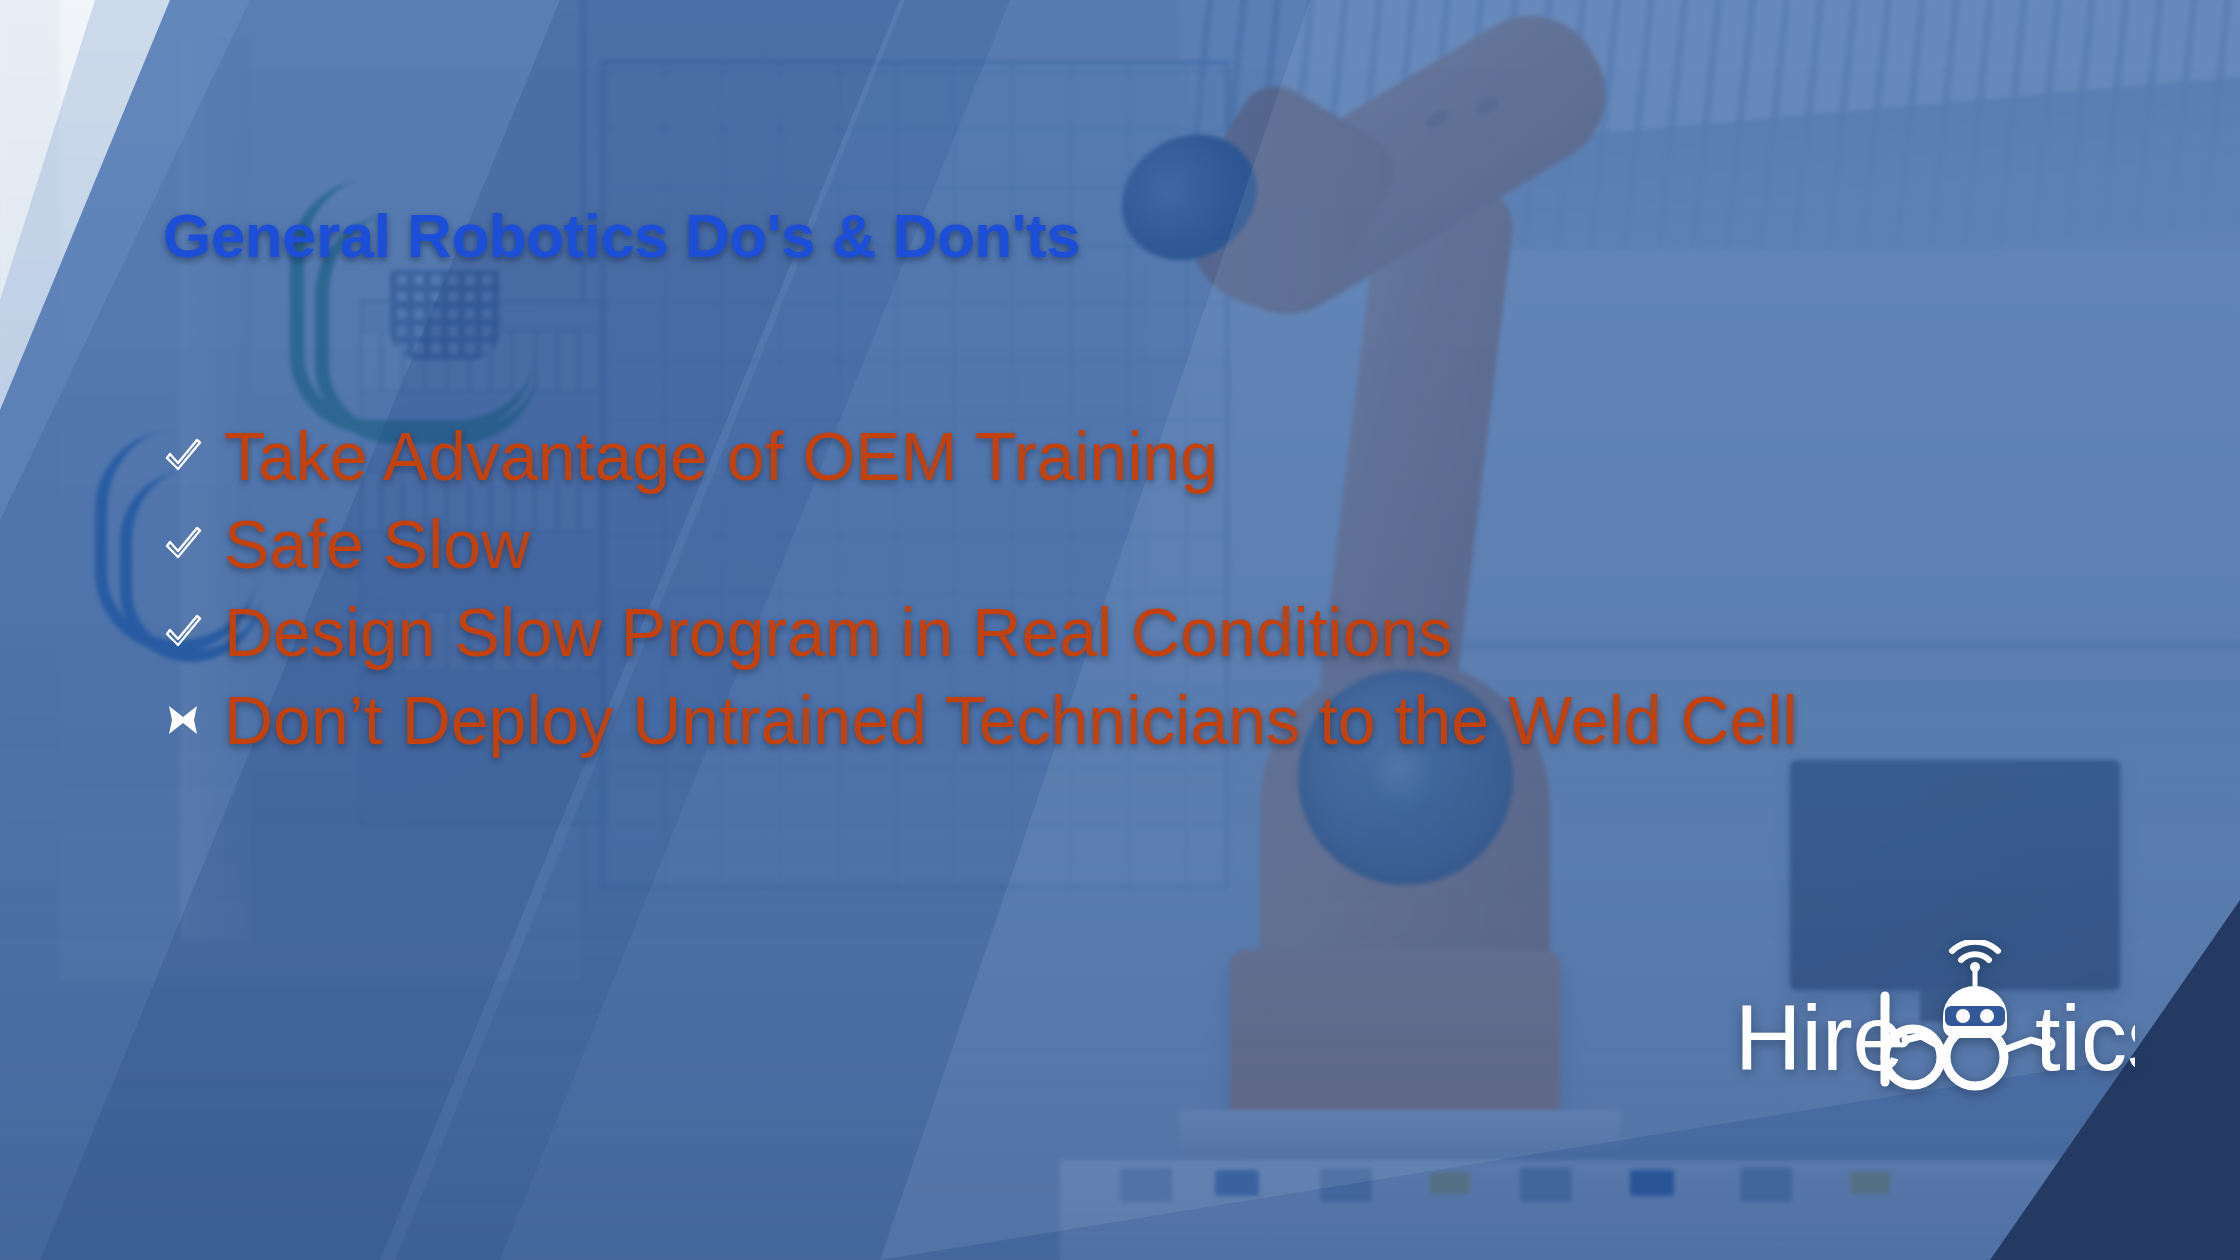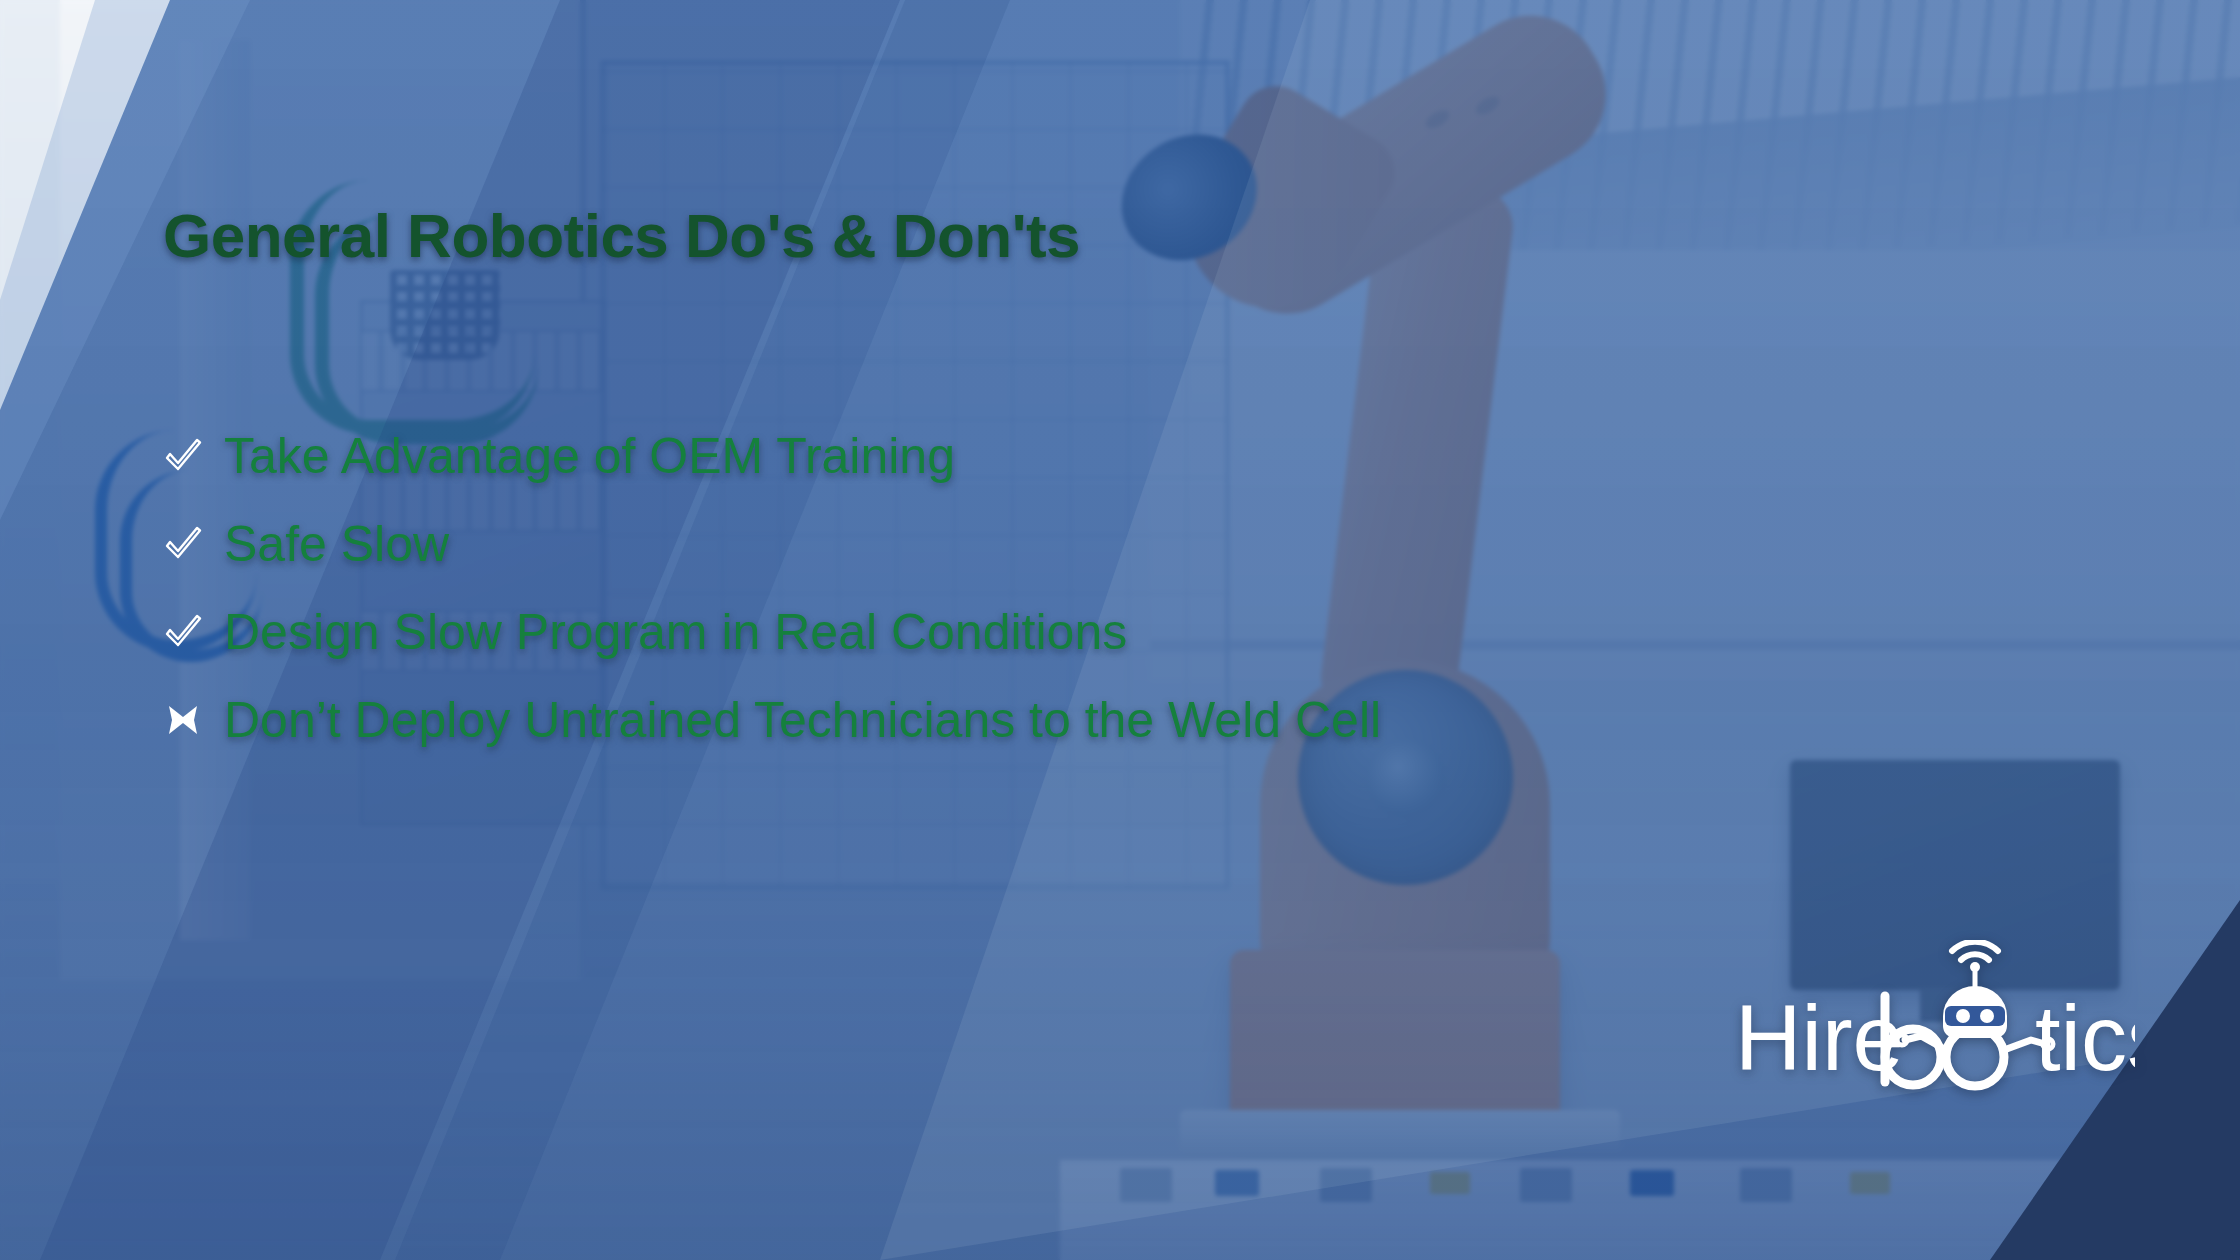--- a/index.html
+++ b/index.html
@@ -191,39 +191,39 @@
     position:absolute;inset:0;
     background:#243a63;
     clip-path:polygon(2240px 900px, 2240px 1260px, 1990px 1260px);
   }
 
   
   .content{position:absolute;inset:0;}
 
   .title{
     position:absolute;left:163px;top:200px;
-    font-size:62px;font-weight:700;color:#14532d;letter-spacing:-.5px;
+    font-size:62px;font-weight:700;color:#1d4ed8;letter-spacing:-.5px;
     text-shadow:0 3px 7px rgba(18,35,62,.55);
     white-space:nowrap;
   }
 
   .bullets{
     position:absolute;left:160px;top:415px;
     display:flex;flex-direction:column;gap:6px;
   }
   .bullet{
     display:flex;align-items:center;gap:18px;
     height:82px;
   }
   .marker{
     width:46px;flex:0 0 46px;display:flex;align-items:center;justify-content:center;
   }
   .marker svg{display:block;}
   .btext{
-    font-size:50px;font-weight:400;color:#15803d;
+    font-size:68px;font-weight:400;color:#c2410c;
     text-shadow:0 3px 7px rgba(18,35,62,.5);
     white-space:nowrap;
   }
 
   
   .logo{
     position:absolute;left:1735px;top:940px;
     display:flex;align-items:flex-end;
   }
   .logo svg{display:block;filter:drop-shadow(0 3px 6px rgba(15,30,55,.45));}

